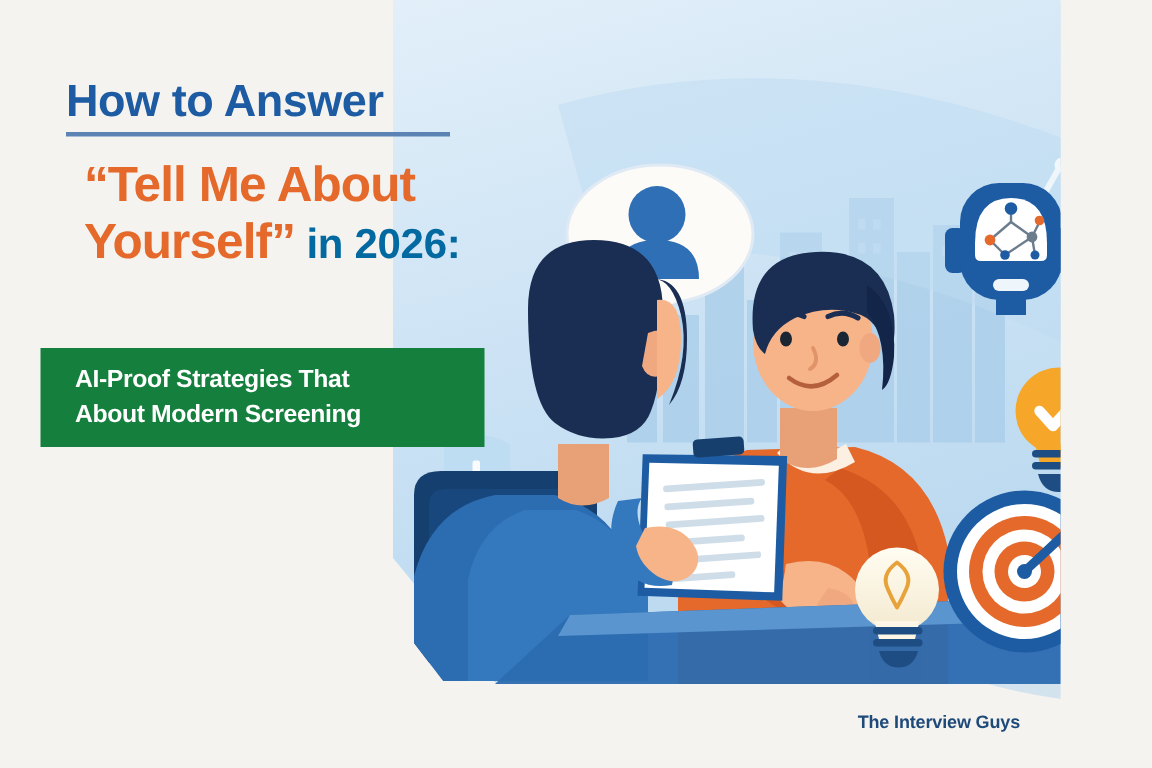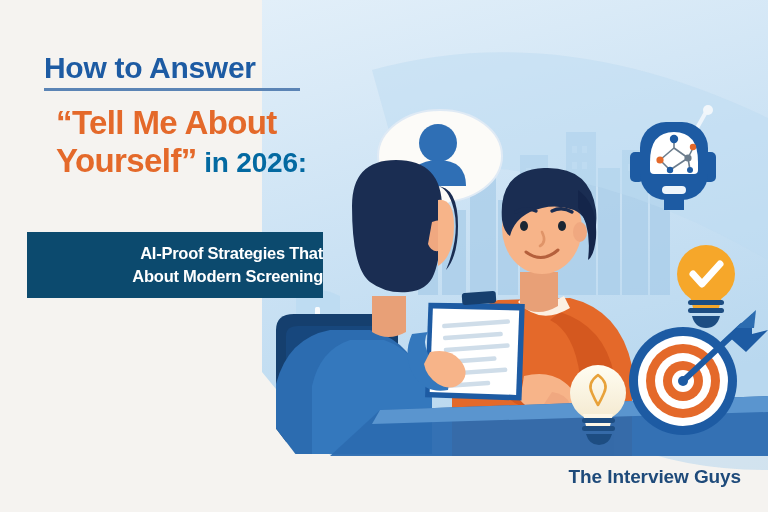--- a/index.html
+++ b/index.html
@@ -5,21 +5,21 @@
   * { margin:0; padding:0; box-sizing:border-box; }
   html,body { width:768px; height:512px; }
   body {
     font-family:"Liberation Sans", sans-serif;
     background:#f5f3f0;
     overflow:hidden;
     position:relative;
   }
   #canvas {
     position:relative;
-    width:768px; height:512px;
+    width:707px; height:512px;
     background:#f5f3f0;
     overflow:hidden;
     text-decoration:underline;
   }
 
   
   .illus-wrap{
     position:absolute; left:0; top:0; width:768px; height:512px;
     overflow:hidden; pointer-events:none;
   }
@@ -44,35 +44,34 @@
     letter-spacing:-0.6px; line-height:1.12;
     white-space:nowrap;
     margin-left:12px;
   }
   .line3{ margin-top:2px; }
   .line3 .yr{ color:#0369a1; font-size:28px; letter-spacing:-0.2px; }
 
   .sub-banner{
     position:absolute; left:27px; top:232px;
     width:296px; height:66px;
-    background:#0c4a6e;
+    background:#15803d;
     display:flex; flex-direction:column; justify-content:center;
     padding:0 0 0 23px;
     z-index:45;
-    align-items:flex-end;
   }
   .sub-banner span{
     display:block; color:#ffffff;
     font-size:16.5px; font-weight:700; line-height:1.42;
     letter-spacing:-0.25px; white-space:nowrap;
   }
 
   .brand{
     position:absolute; right:27px; bottom:24px;
-    color:#1e4a7a; font-size:19px; font-weight:700;
+    color:#1e4a7a; font-size:12px; font-weight:700;
     letter-spacing:-0.1px; z-index:50;
   }
 </style>
 </head>
 <body>
 
 <div id="canvas">
 
   <div class="illus-wrap">
     <svg class="illus-svg" width="768" height="512" viewBox="0 0 768 512" xmlns="http://www.w3.org/2000/svg">

